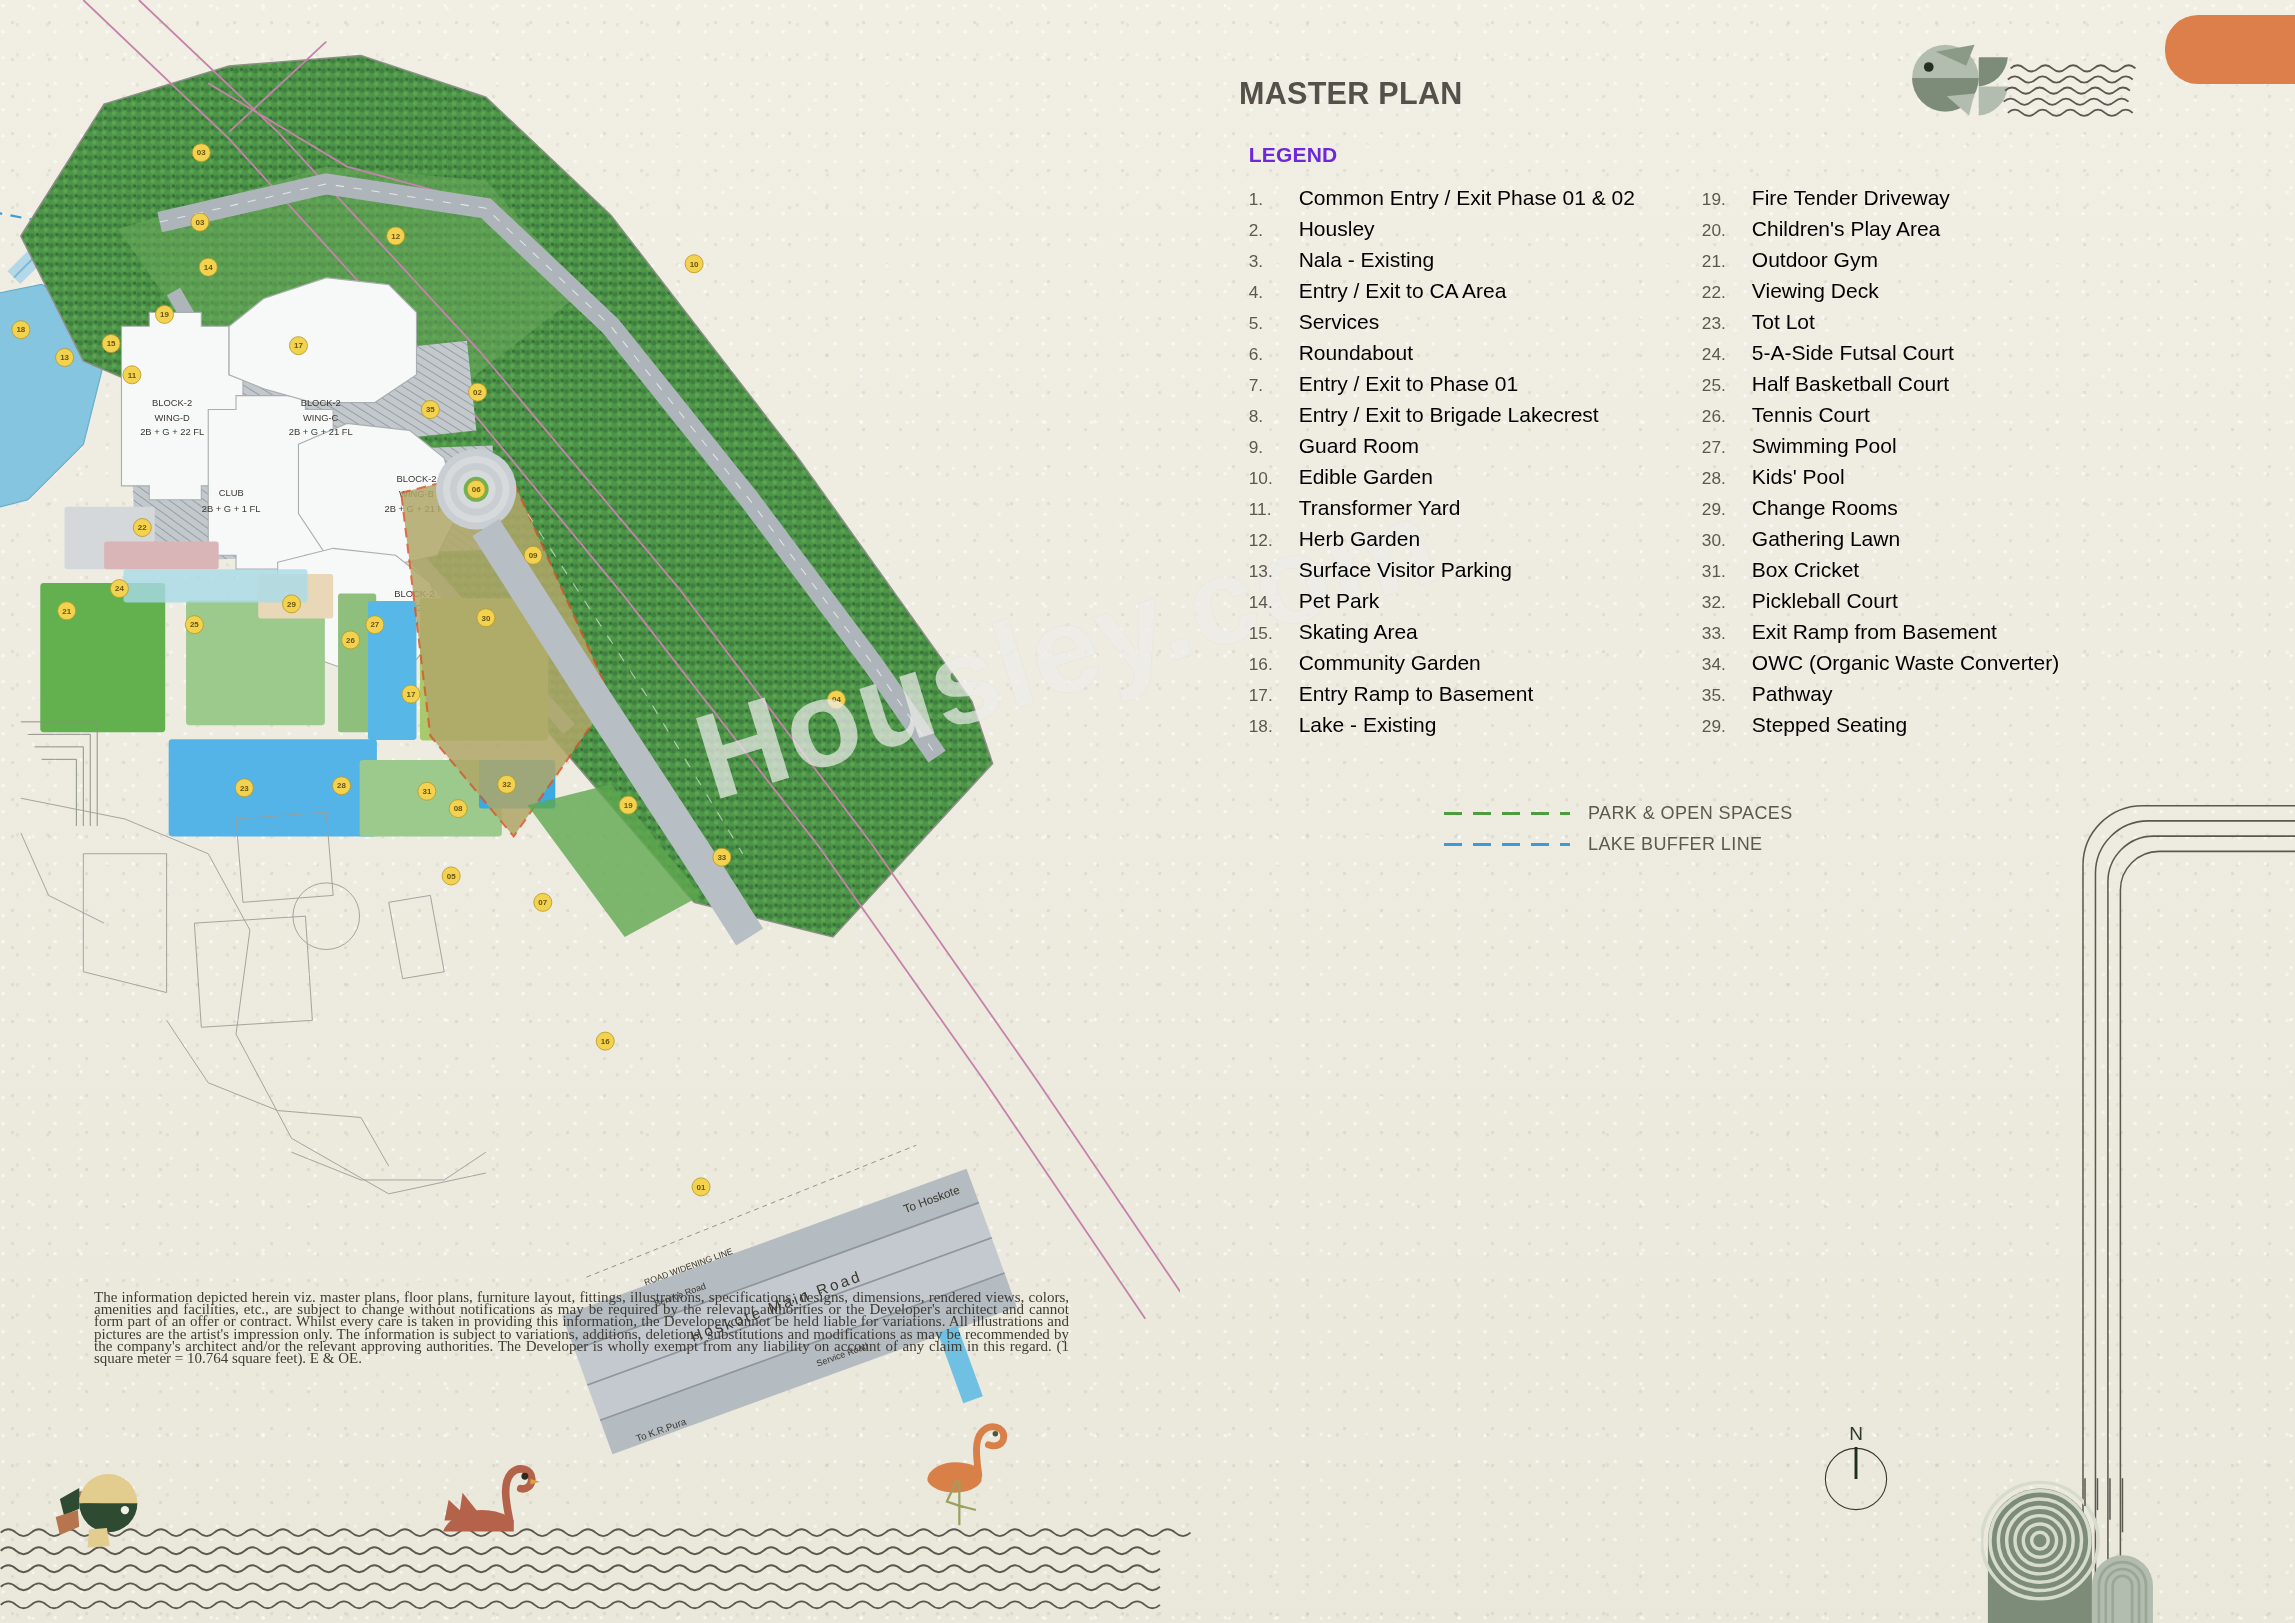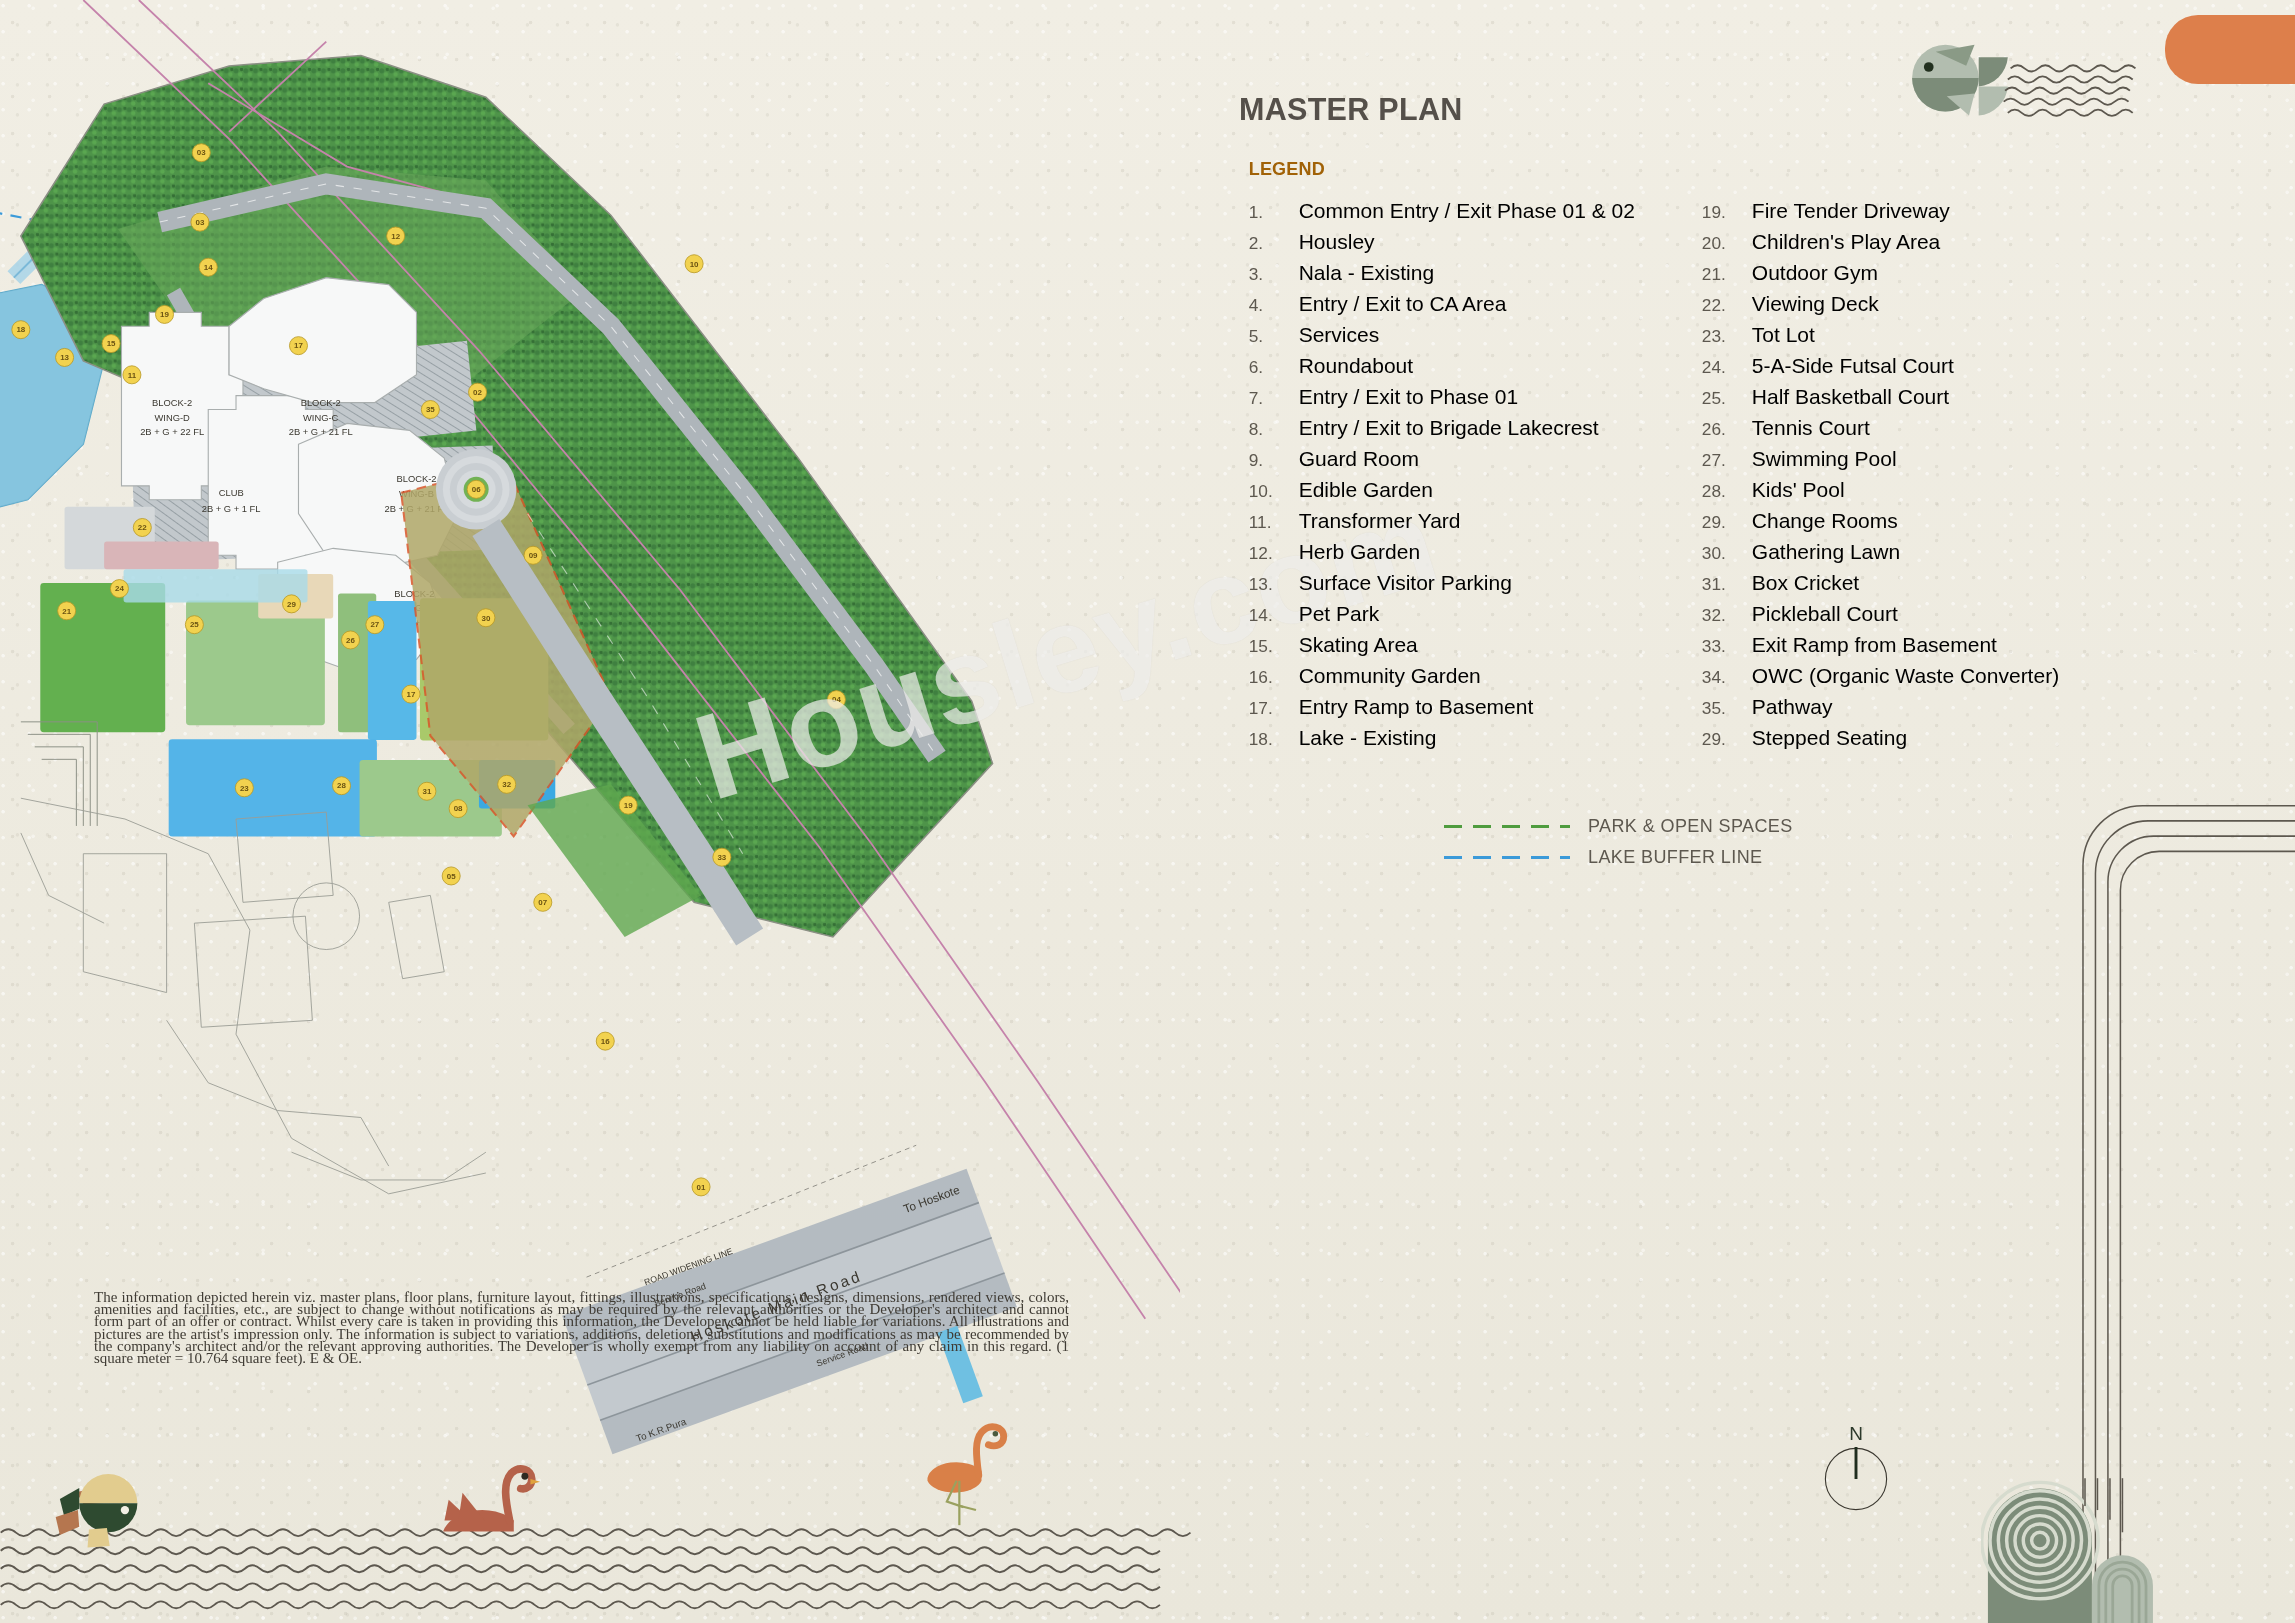--- a/index.html
+++ b/index.html
@@ -21,27 +21,27 @@
       linear-gradient(#f1eee4,#eae7db);
     background-size:26px 26px,37px 37px,46px 46px,30px 30px,100% 100%;
     opacity:1;pointer-events:none;
   }
 
   
   #map-panel{position:absolute;left:0;top:0;width:1180px;height:1513px;}
   #map-svg{position:absolute;left:0;top:0;}
 
   
-  #legend-panel{position:absolute;left:1239px;top:92px;width:1006px;}
+  #legend-panel{position:absolute;left:1239px;top:76px;width:1006px;}
   #master-plan-title{
     font-size:30.5px;font-weight:700;letter-spacing:0.3px;
     color:#55504a;margin:0 0 32px 0;
   }
   #legend-heading{
-    font-size:18px;font-weight:700;color:#a16207;
+    font-size:21px;font-weight:700;color:#6d28d9;
     margin:0 0 19.4px 9.7px;letter-spacing:0.2px;
   }
   #legend-columns{display:flex;gap:67px;margin-left:9.7px;}
   .legend-col{display:flex;flex-direction:column;}
   .legend-item{display:flex;align-items:baseline;height:31px;}
   .legend-num{width:50px;flex:none;font-size:17.3px;color:#5d584f;}
   .legend-label{font-size:21px;color:#000000;white-space:nowrap;}
 
   
   #line-legend{margin-top:54px;margin-left:205px;}

